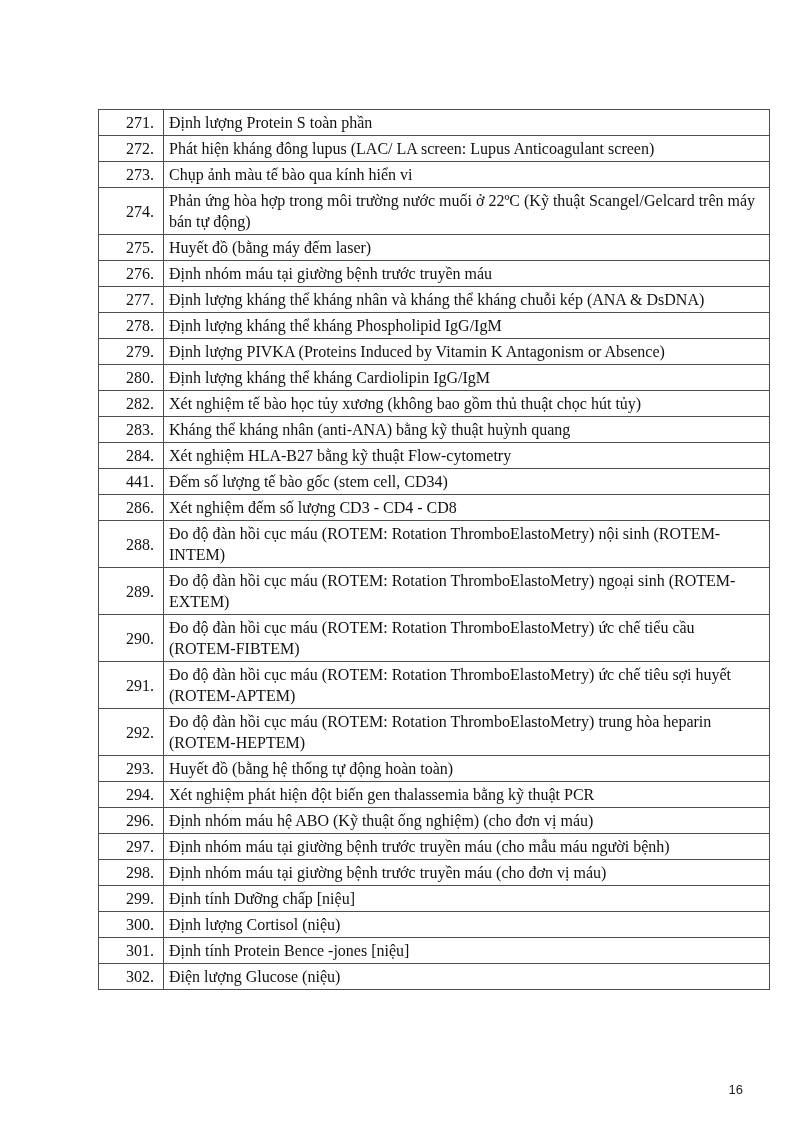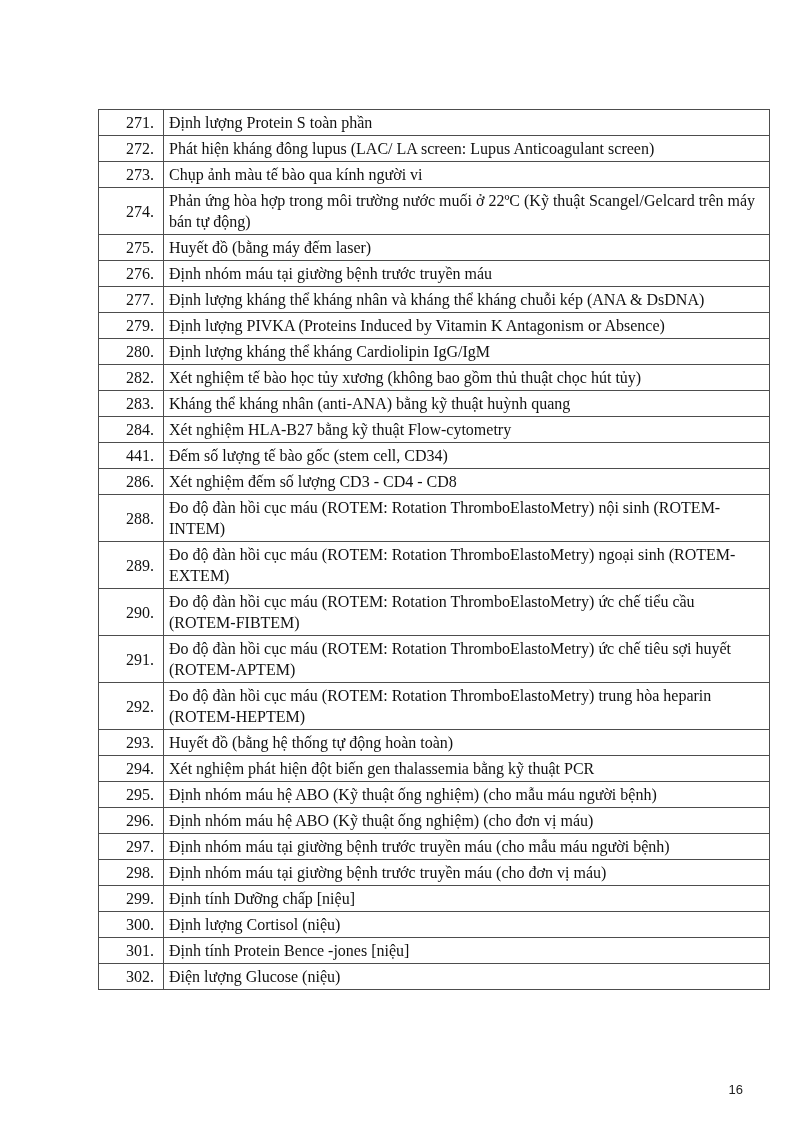--- a/index.html
+++ b/index.html
@@ -66,37 +66,41 @@
         <tr>
           <td class="num-cell">271.</td>
           <td class="text-cell">Định lượng Protein S toàn phần</td>
         </tr>
         <tr>
           <td class="num-cell">272.</td>
           <td class="text-cell">Phát hiện kháng đông lupus (LAC/ LA screen: Lupus Anticoagulant screen)</td>
         </tr>
         <tr>
           <td class="num-cell">273.</td>
-          <td class="text-cell">Chụp ảnh màu tế bào qua kính người vi</td>
+          <td class="text-cell">Chụp ảnh màu tế bào qua kính hiển vi</td>
         </tr>
         <tr>
           <td class="num-cell">274.</td>
           <td class="text-cell">Phản ứng hòa hợp trong môi trường nước muối ở 22ºC (Kỹ thuật Scangel/Gelcard trên máy bán tự động)</td>
         </tr>
         <tr>
           <td class="num-cell">275.</td>
           <td class="text-cell">Huyết đồ (bằng máy đếm laser)</td>
         </tr>
         <tr>
           <td class="num-cell">276.</td>
           <td class="text-cell">Định nhóm máu tại giường bệnh trước truyền máu</td>
         </tr>
         <tr>
           <td class="num-cell">277.</td>
           <td class="text-cell">Định lượng kháng thể kháng nhân và kháng thể kháng chuỗi kép (ANA &amp; DsDNA)</td>
+        </tr>
+        <tr>
+          <td class="num-cell">278.</td>
+          <td class="text-cell">Định lượng kháng thể kháng Phospholipid IgG/IgM</td>
         </tr>
         <tr>
           <td class="num-cell">279.</td>
           <td class="text-cell">Định lượng PIVKA (Proteins Induced by Vitamin K Antagonism or Absence)</td>
         </tr>
         <tr>
           <td class="num-cell">280.</td>
           <td class="text-cell">Định lượng kháng thể kháng Cardiolipin IgG/IgM</td>
         </tr>
         <tr>
@@ -141,24 +145,20 @@
         </tr>
         <tr>
           <td class="num-cell">293.</td>
           <td class="text-cell">Huyết đồ (bằng hệ thống tự động hoàn toàn)</td>
         </tr>
         <tr>
           <td class="num-cell">294.</td>
           <td class="text-cell">Xét nghiệm phát hiện đột biến gen thalassemia bằng kỹ thuật PCR</td>
         </tr>
         <tr>
-          <td class="num-cell">295.</td>
-          <td class="text-cell">Định nhóm máu hệ ABO (Kỹ thuật ống nghiệm) (cho mẫu máu người bệnh)</td>
-        </tr>
-        <tr>
           <td class="num-cell">296.</td>
           <td class="text-cell">Định nhóm máu hệ ABO (Kỹ thuật ống nghiệm) (cho đơn vị máu)</td>
         </tr>
         <tr>
           <td class="num-cell">297.</td>
           <td class="text-cell">Định nhóm máu tại giường bệnh trước truyền máu (cho mẫu máu người bệnh)</td>
         </tr>
         <tr>
           <td class="num-cell">298.</td>
           <td class="text-cell">Định nhóm máu tại giường bệnh trước truyền máu (cho đơn vị máu)</td>

